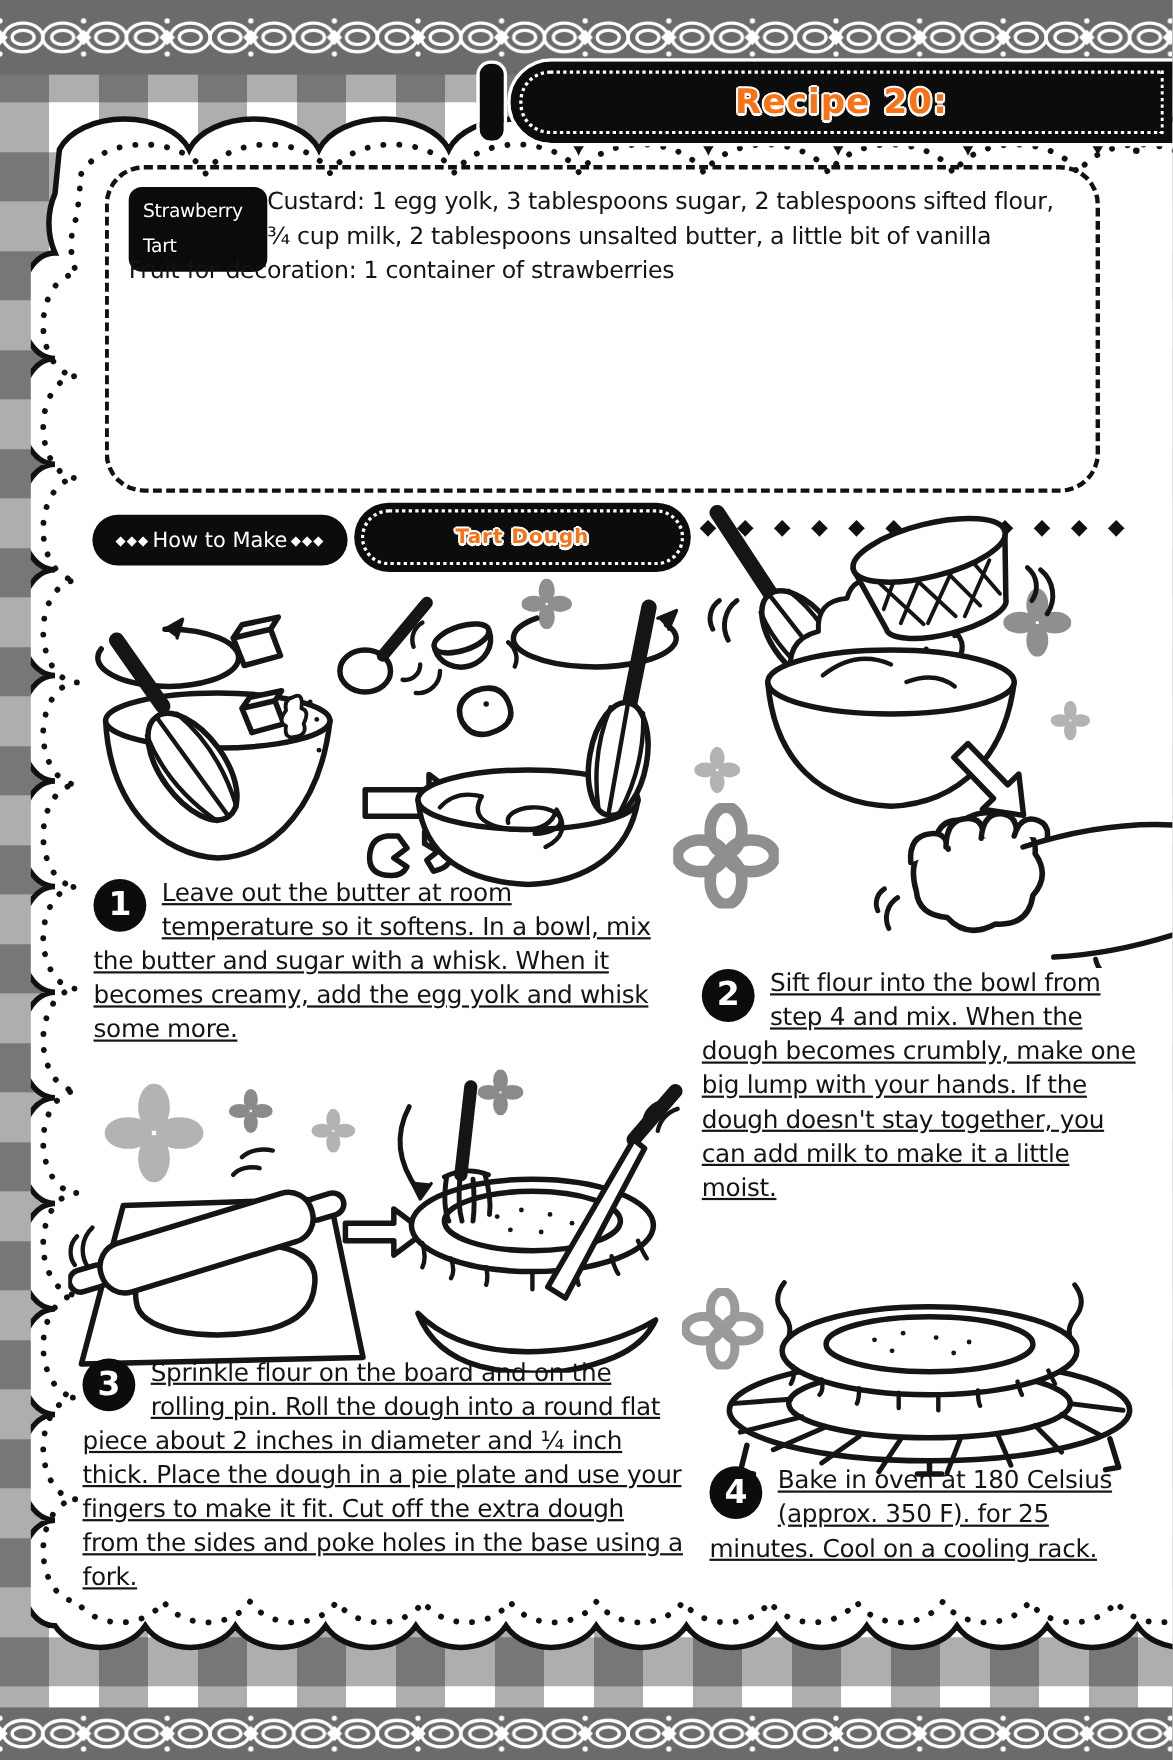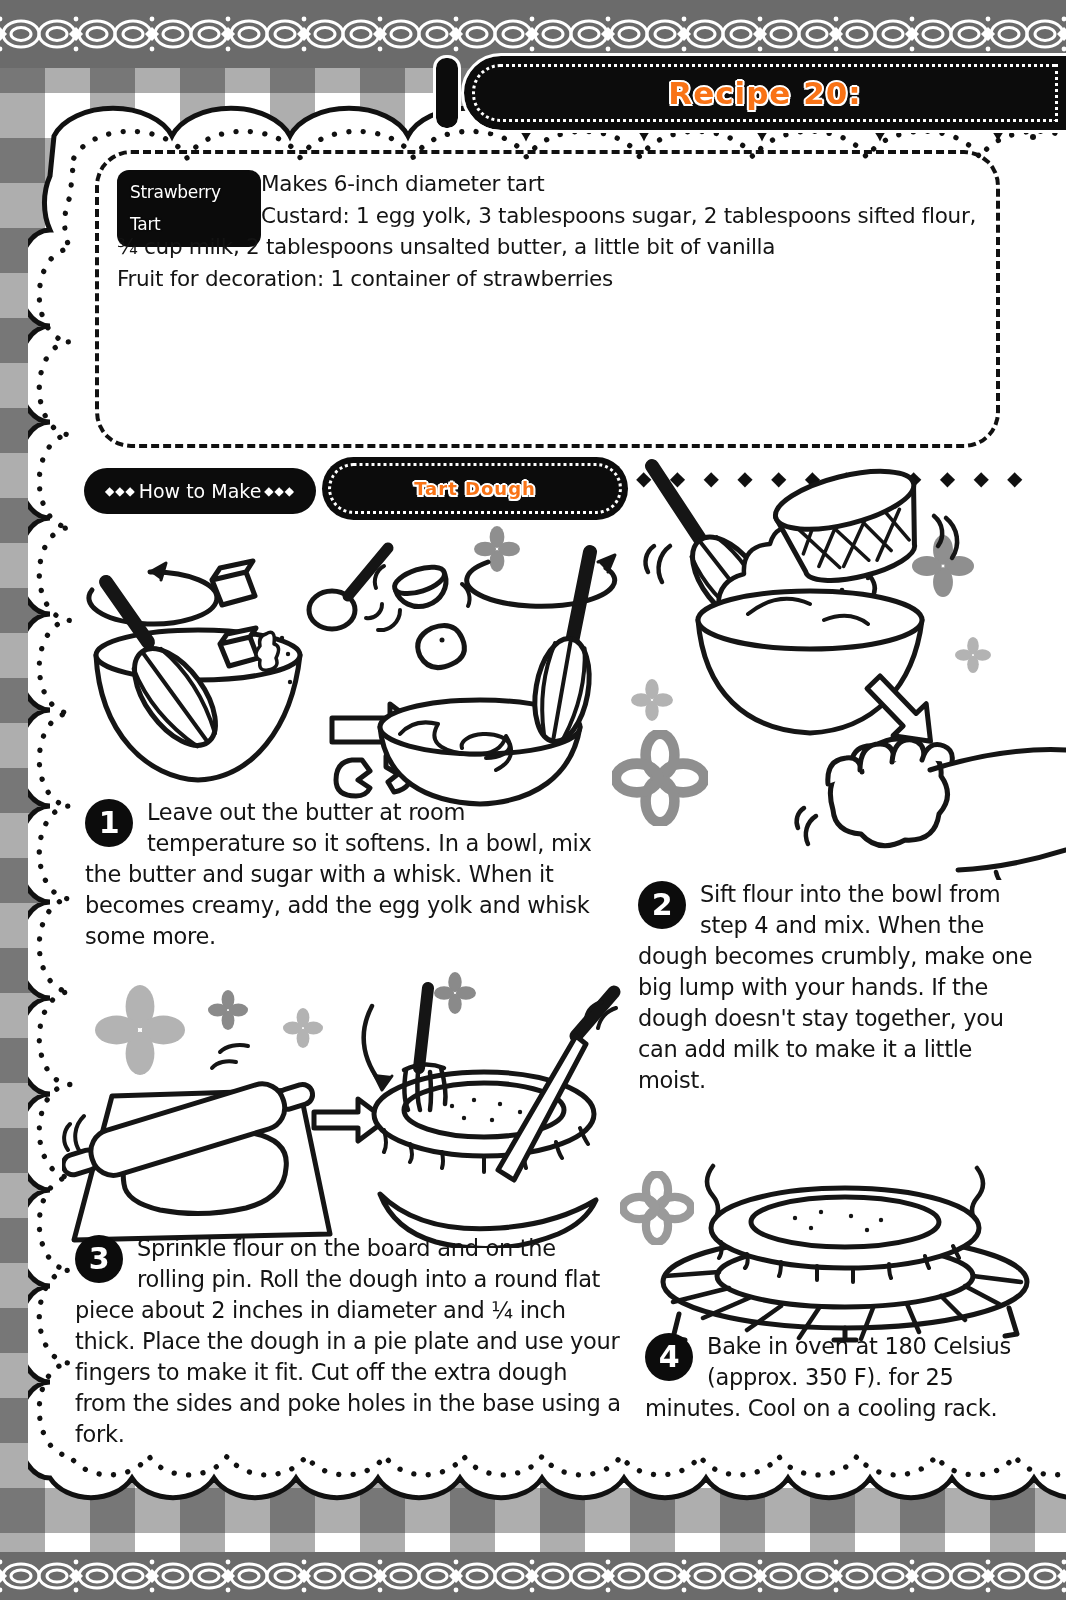--- a/index.html
+++ b/index.html
@@ -26,38 +26,38 @@
       1.5px 1.5px #fff,-1.5px -1.5px #fff,1.5px -1.5px #fff,-1.5px 1.5px #fff;}
   .banner-cap{position:absolute;left:436px;top:58px;width:22px;height:70px;background:#0c0c0c;
     border-radius:10px;outline:3px solid #fff;z-index:5;}
   .banner-dot{position:absolute;left:1030px;top:134px;width:6px;height:6px;border-radius:50%;
     background:#111;z-index:5;}
   .banner-label{font-size:31px;letter-spacing:1px;}
   
   .card{position:absolute;left:95px;top:150px;width:905px;height:298px;box-sizing:border-box;
     border:4px dashed #111;border-radius:36px;padding:14px 20px 0 18px;z-index:3;
     font-size:21.5px;line-height:31.5px;letter-spacing:-0.3px;}
-  .badge-float{float:left;width:144px;height:62px;}
+  .badge-float{float:left;width:126px;height:62px;}
   .badge{display:inline-block;background:#0b0b0b;color:#fff;font-size:17px;
     padding:7px 13px;border-radius:12px;margin-top:2px;
     text-shadow:0 0 2px #000;}
   .card p{margin:0;}
   
   .howto{position:absolute;left:84px;top:468px;width:232px;height:46px;background:#0c0c0c;
     border-radius:24px;z-index:3;display:flex;align-items:center;justify-content:center;
     color:#fff;font-size:19px;gap:3px;}
   .howto .dia{font-size:12px;letter-spacing:1px;}
   .tartdough{position:absolute;left:322px;top:457px;width:306px;height:63px;background:#0c0c0c;
     border-radius:32px;z-index:3;}
   .tartdough-inner{position:absolute;inset:6px;border:3px dotted #fff;border-radius:26px;
     display:flex;align-items:center;justify-content:center;}
   .tartdough-label{font-size:18px;letter-spacing:1px;}
   
   .step{position:absolute;z-index:6;font-size:22.5px;line-height:31px;letter-spacing:-0.3px;}
-  .step p{margin:0;}
+  .step p{margin:0;text-decoration:underline;}
   .stepnum{float:left;width:48px;height:48px;border-radius:50%;background:#0c0c0c;color:#fff;
     font-size:30px;font-weight:bold;text-align:center;line-height:48px;margin:2px 14px 6px 0;}
   .step1{left:85px;top:797px;width:520px;}
   .step2{left:638px;top:879px;width:402px;}
   .step3{left:75px;top:1233px;width:548px;}
   .step4{left:645px;top:1331px;width:400px;}
 </style>
 </head>
 <body>
 
@@ -121,21 +121,20 @@
     <div class="banner-inner">
       <span class="outline-text banner-label">Recipe 20:</span>
     </div>
   </div>
   <div class="banner-dot"></div>
 
   <div class="card">
     <div class="badge-float">
       <span class="badge">Strawberry Tart</span>
     </div>
-    <p>Makes 6-inch diameter tart</p>
     <p>Custard: 1 egg yolk, 3 tablespoons sugar, 2 tablespoons sifted flour, ¾ cup milk, 2 tablespoons unsalted butter, a little bit of vanilla</p>
     <p>Fruit for decoration: 1 container of strawberries</p>
   </div>
 
   <div class="howto">
     <span class="dia">◆◆◆</span>
     <span>How to Make</span>
     <span class="dia">◆◆◆</span>
   </div>
   <div class="tartdough">

